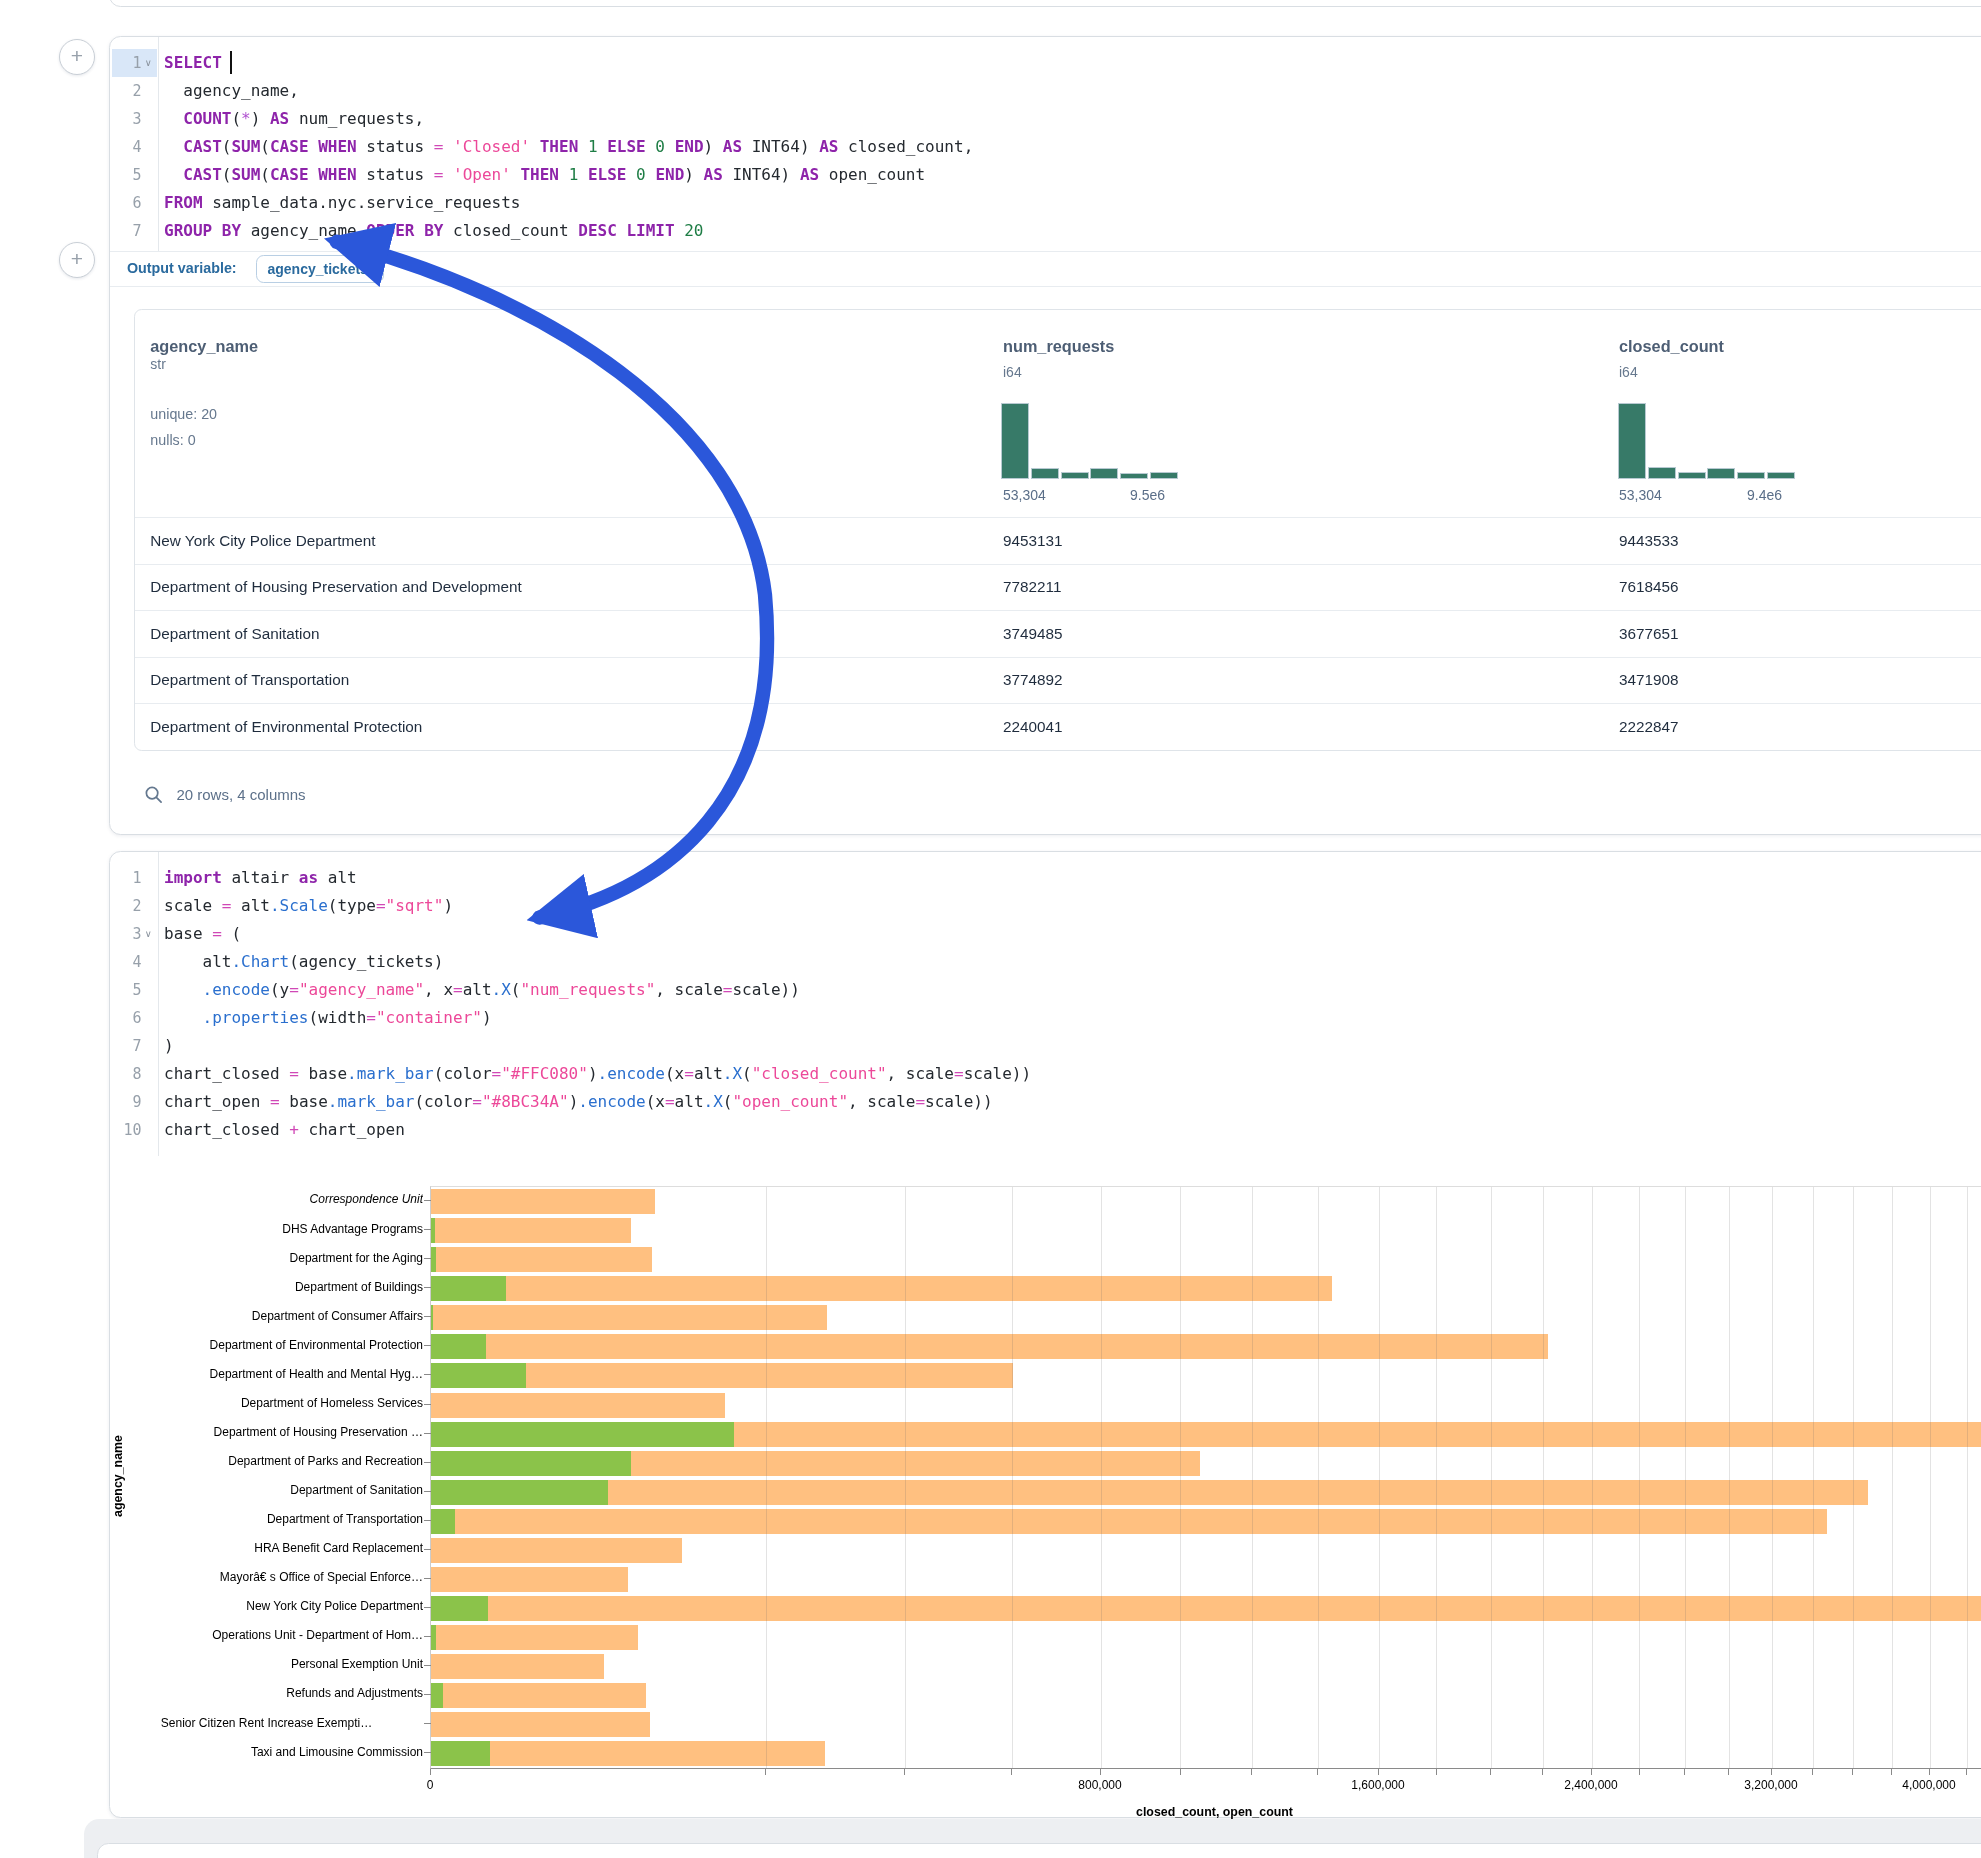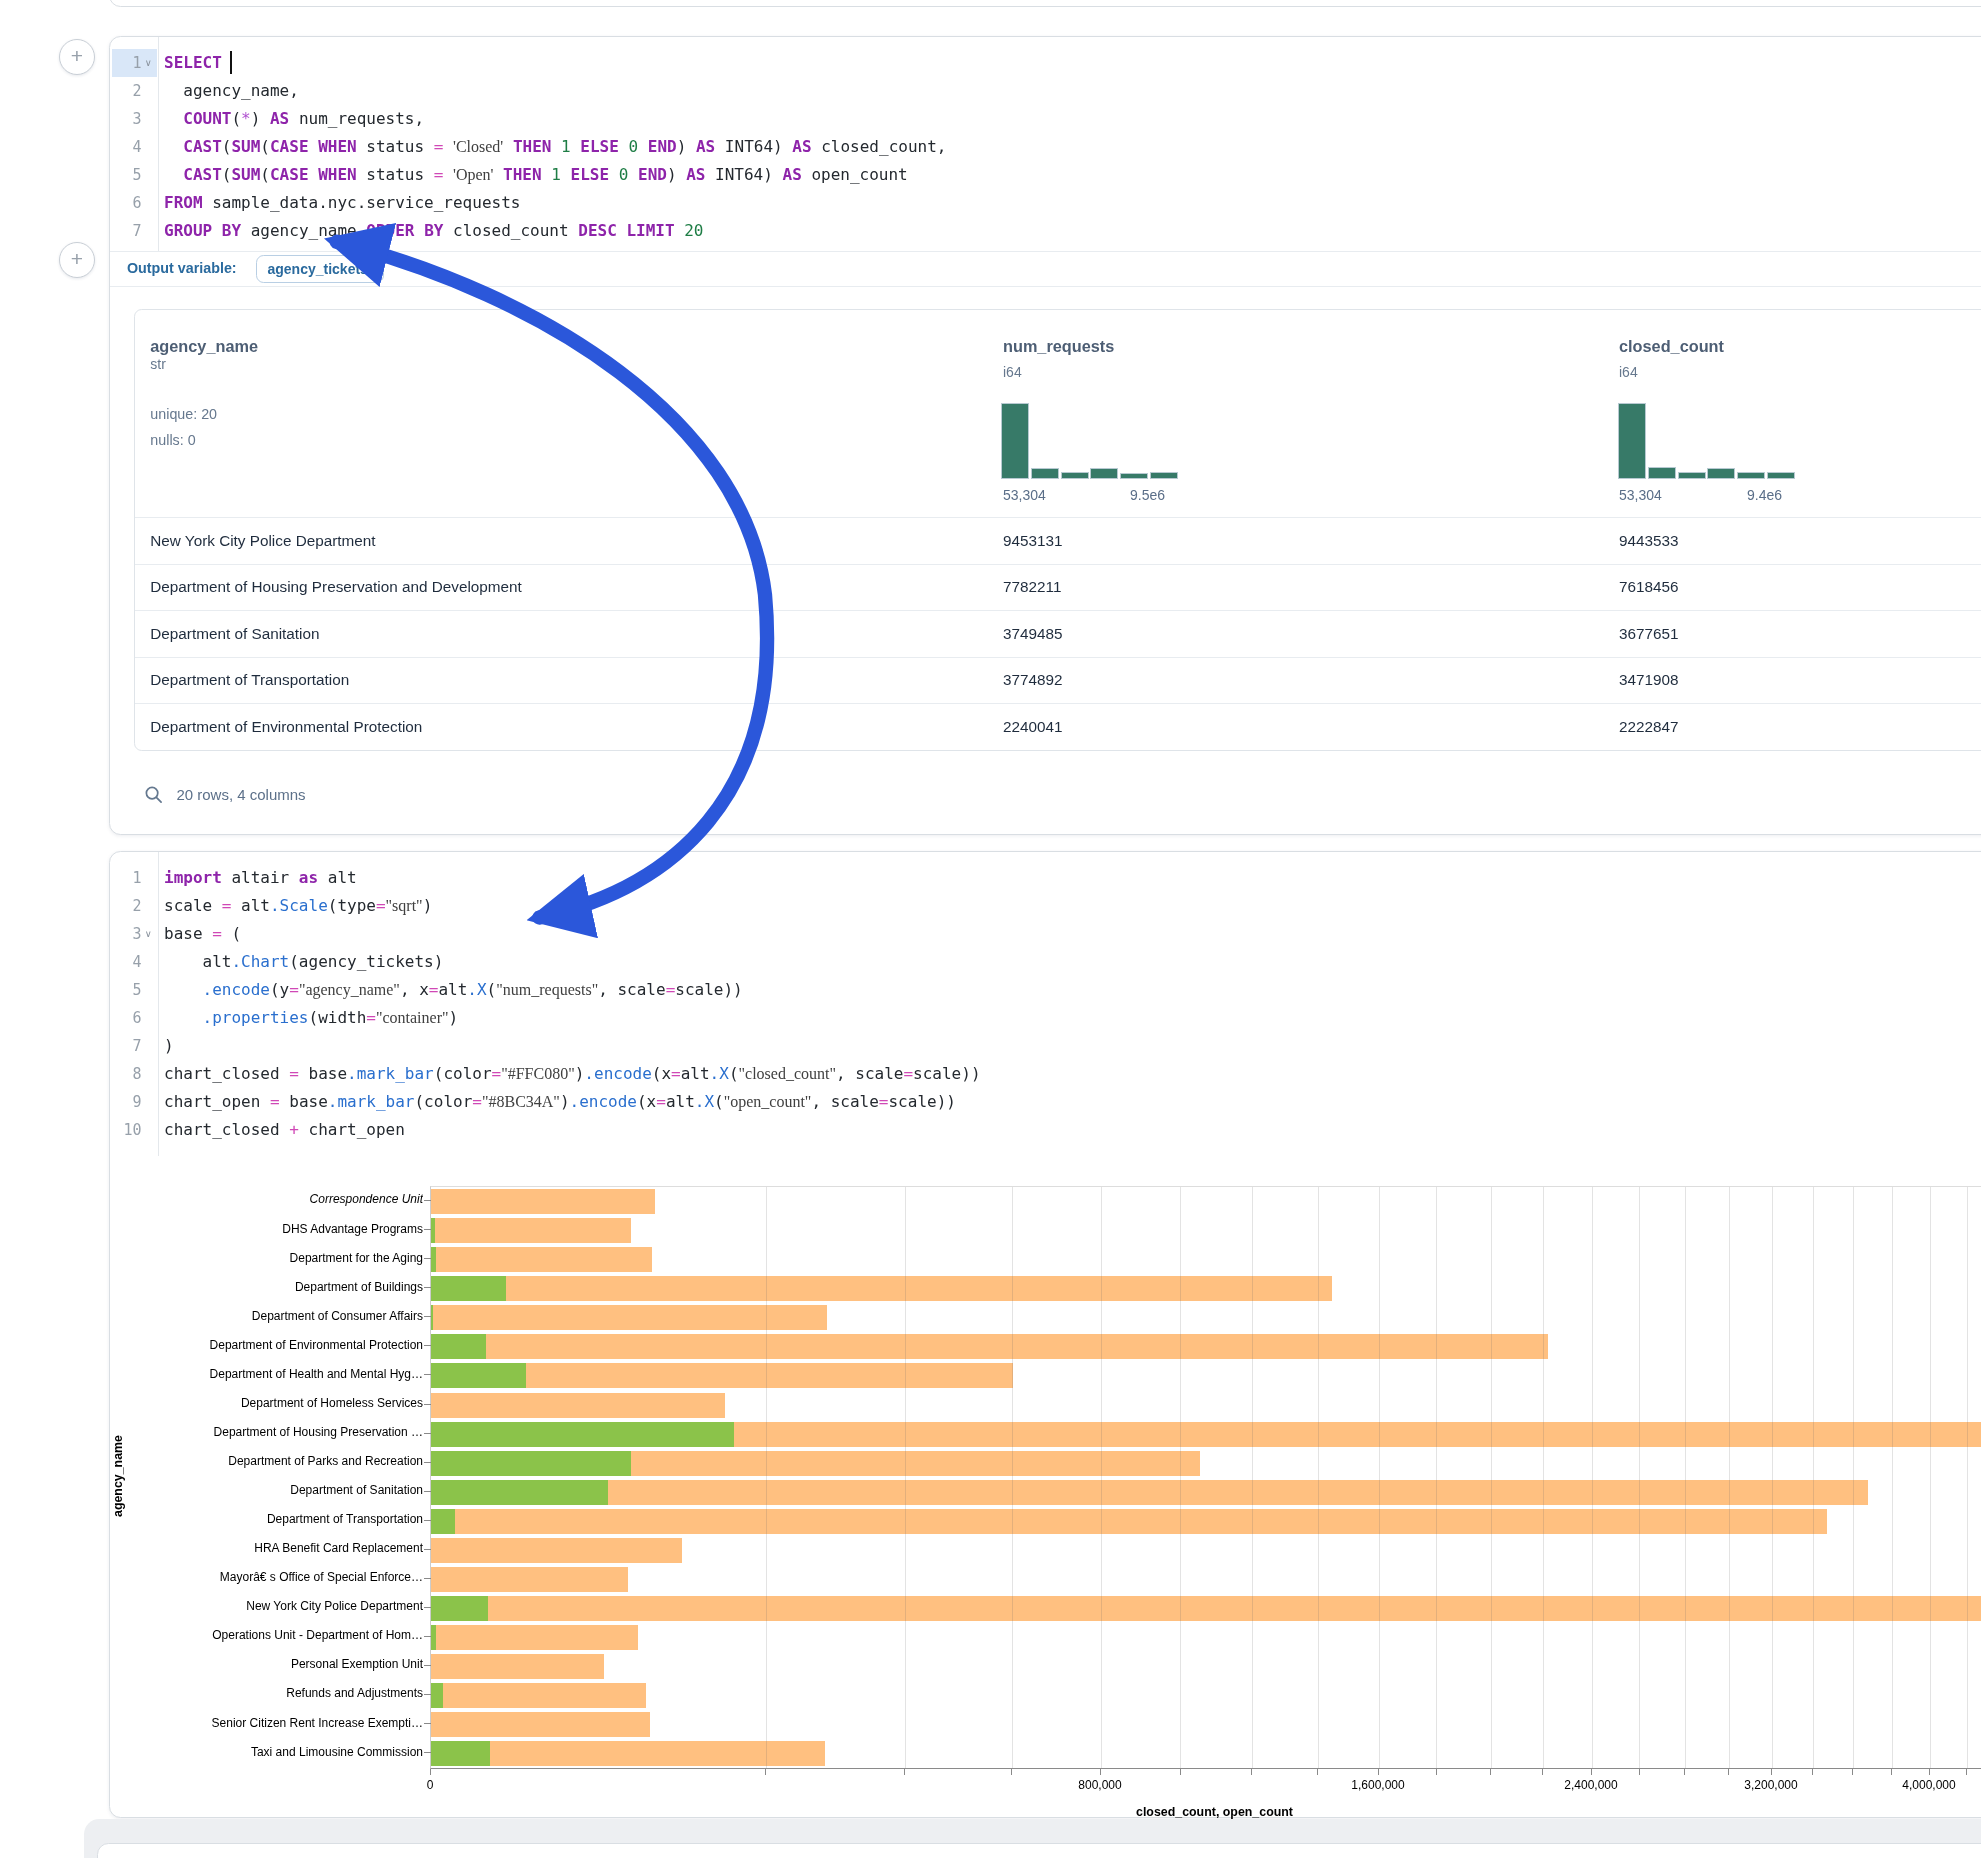--- a/index.html
+++ b/index.html
@@ -15,21 +15,21 @@
   .gut-line{height:28px;line-height:28px;display:flex;justify-content:flex-end;align-items:center;}
   .gut-num{font-family:"DejaVu Sans Mono",monospace;font-size:15px;color:#97a0aa;}
   .gut-caret{width:13.4px;font-size:9.6px;color:#8a939e;text-align:center;}
   .gut-nocaret{width:13.4px;}
   .hl-line1{position:absolute;left:1.9px;top:0;width:45px;height:28px;background:#d9e7f8;}
   .codebox{position:absolute;}
   .code-line{height:28px;line-height:28px;white-space:pre;
         font-family:"DejaVu Sans Mono",monospace;font-size:16px;color:#24292f;}
   .tk-k{color:#8e24aa;font-weight:bold;}
   .tk-st{color:#b052d0;}
-  .tk-s{color:#404040;font-family:Liberation Serif, serif;}
+  .tk-s{color:#ec4899;}
   .tk-n{color:#1e7d45;}
   .tk-o{color:#d048b6;}
   .tk-f{color:#2a6fce;}
   .tk-p{color:#24292f;}
   .cursorbar{position:absolute;width:1.9px;height:23px;background:#111;}
   .divider{position:absolute;left:0;right:0;height:1px;background:#e8ecf0;}
   
   .outvar-label{position:absolute;font-size:14.3px;font-weight:bold;color:#2a6a9e;}
   .outvar-pill{position:absolute;height:26px;width:115px;border:1px solid #b9cfe4;border-radius:7.6px;
         background:#fff;overflow:hidden;line-height:26px;padding-left:10.5px;
@@ -325,21 +325,21 @@
         <div class="ylab" style="left: 0px; width: 313px; top: 718px;">Mayorâ€ s Office of Special Enforce…</div>
         <div class="ytick" style="left: 314px; top: 726px;"></div>
         <div class="ylab" style="left: 0px; width: 313px; top: 747px;">New York City Police Department</div>
         <div class="ytick" style="left: 314px; top: 755px;"></div>
         <div class="ylab" style="left: 0px; width: 313px; top: 776px;">Operations Unit - Department of Hom…</div>
         <div class="ytick" style="left: 314px; top: 784px;"></div>
         <div class="ylab" style="left: 0px; width: 313px; top: 805px;">Personal Exemption Unit</div>
         <div class="ytick" style="left: 314px; top: 813px;"></div>
         <div class="ylab" style="left: 0px; width: 313px; top: 834px;">Refunds and Adjustments</div>
         <div class="ytick" style="left: 314px; top: 842px;"></div>
-        <div class="ylab" style="left: 0px; width: 313px; top: 864px;">Senior Citizen Rent Increase Exempti…</div>
+        <div class="ylab" style="left: 0px; width: 313px; top: 864px; text-align: center;">Senior Citizen Rent Increase Exempti…</div>
         <div class="ytick" style="left: 314px; top: 871px;"></div>
         <div class="ylab" style="left: 0px; width: 313px; top: 893px;">Taxi and Limousine Commission</div>
         <div class="ytick" style="left: 314px; top: 900px;"></div>
         <div class="xtick" style="left: 320px; top: 917px;"></div>
         <div class="xtick" style="left: 655px; top: 917px;"></div>
         <div class="xtick" style="left: 794px; top: 917px;"></div>
         <div class="xtick" style="left: 901px; top: 917px;"></div>
         <div class="xtick" style="left: 990px; top: 917px;"></div>
         <div class="xtick" style="left: 1070px; top: 917px;"></div>
         <div class="xtick" style="left: 1141px; top: 917px;"></div>

